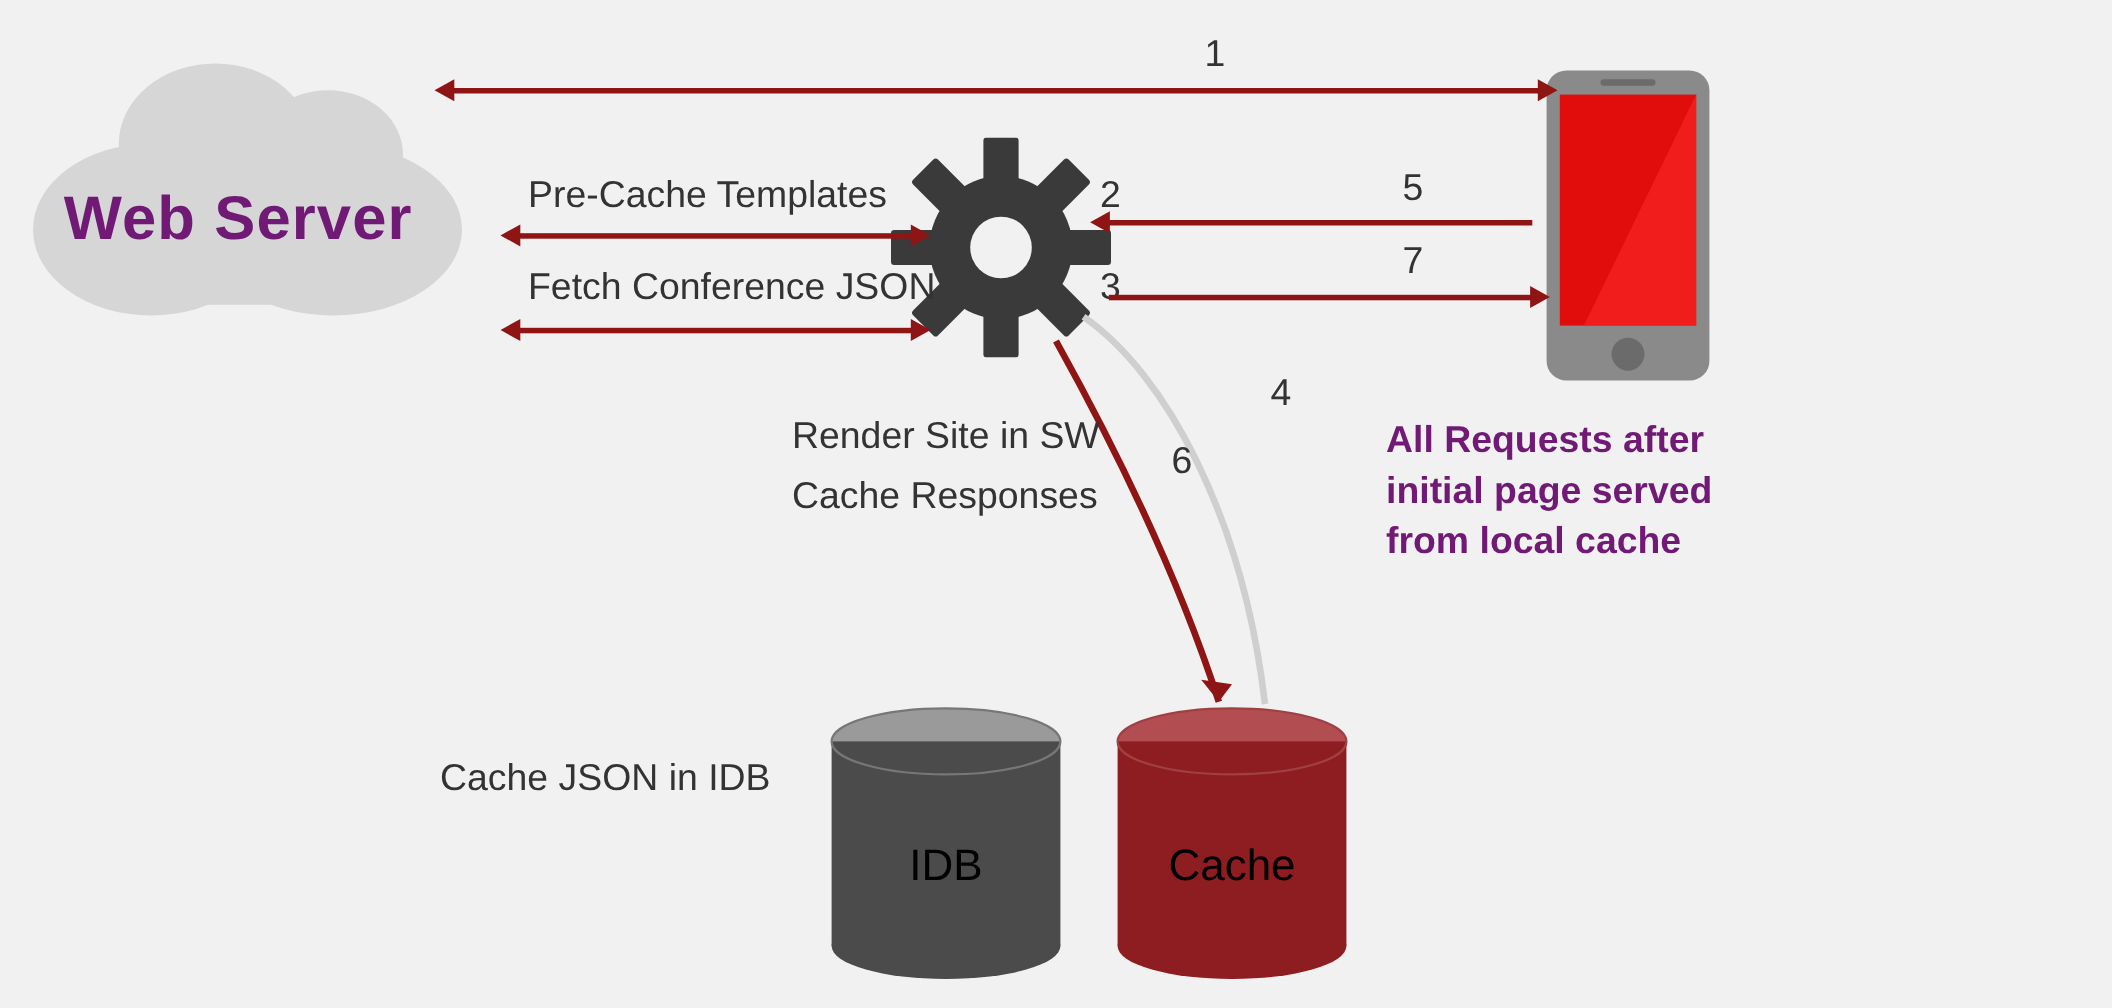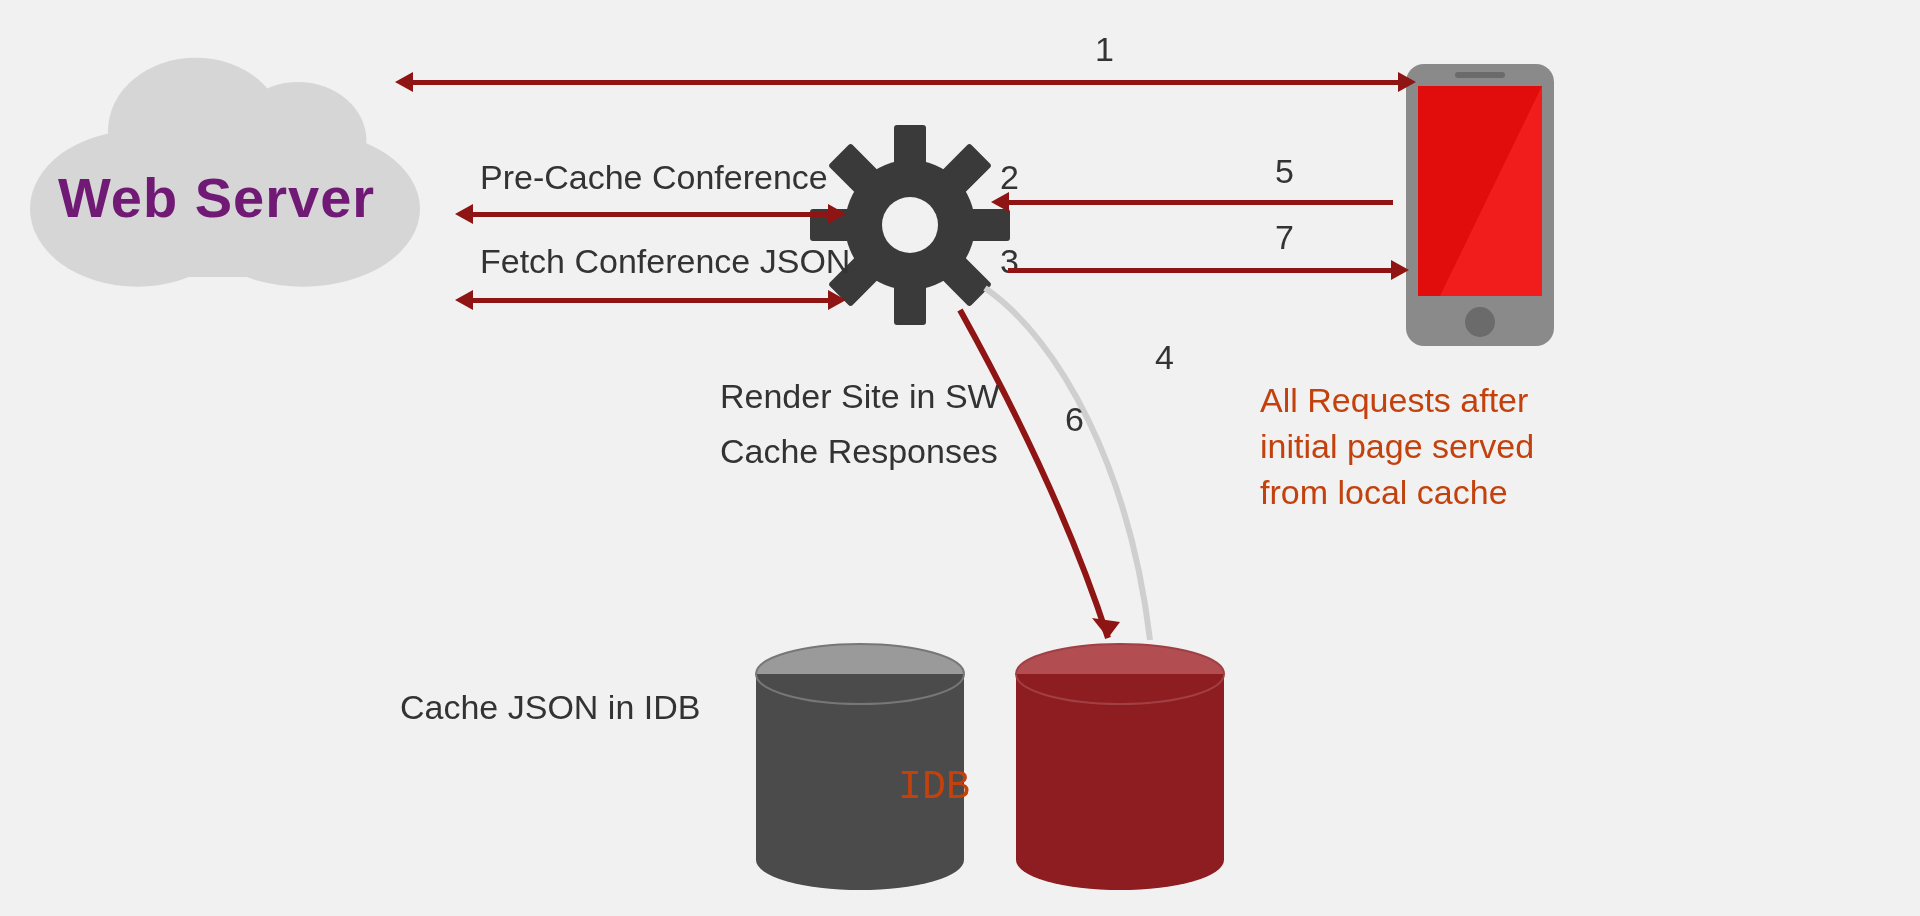--- a/index.html
+++ b/index.html
@@ -46,44 +46,43 @@
   }
   .phone svg{width:100%;height:100%;display:block;}
   
   .cylinder {
     width: 220px; height: 250px;
   }
   .cylinder svg{width:100%;height:100%;display:block;}
   .cyl-label {
     position:absolute;
     width:100%;
-    text-align:right;
+    text-align:center;
     top: 125px;
     font-size: 40px;
     font-weight: 500;
-    color: #c2410c;
-    font-family: Liberation Mono, monospace;
+    color: #000000;
   }
   
   .hline {
     position:absolute;
     height:0;
     border-top: 5px solid #8f1414;
   }
   .arrowhead {
     position:absolute;
     width:0;height:0;
     border-style:solid;
   }
   .ah-right { border-width: 10px 0 10px 18px; border-color: transparent transparent transparent #8f1414; }
   .ah-left  { border-width: 10px 18px 10px 0; border-color: transparent #8f1414 transparent transparent; }
   
   .lbl { position:absolute; font-size: 34px; color:#333; }
   .lbl.num { font-size:34px; }
-  .rightnote { position:absolute; left:1260px; top:378px; width:310px; font-size:34px; line-height:1.35; color:#c2410c;}
+  .rightnote { position:absolute; left:1260px; top:378px; width:310px; font-size:34px; line-height:1.35; color:#701a75;font-weight:bold;}
 </style>
 </head>
 <body>
 
 <div class="canvas">
 
   <div class="cloud">
     <svg viewBox="0 0 400 260">
       <g fill="#d6d6d6">
         <ellipse cx="110" cy="180" rx="110" ry="80"></ellipse>
@@ -140,31 +139,32 @@
     <div class="cyl-label">IDB</div>
   </div>
 
   <div class="abs cylinder" style="left:1010px; top:640px;">
     <svg viewBox="0 0 220 250">
       <ellipse cx="110" cy="34" rx="104" ry="30" fill="#b24d52"></ellipse>
       <rect x="6" y="34" width="208" height="186" fill="#8e1d21"></rect>
       <ellipse cx="110" cy="220" rx="104" ry="30" fill="#8e1d21"></ellipse>
       <ellipse cx="110" cy="34" rx="104" ry="30" fill="none" stroke="#a04044" stroke-width="2"></ellipse>
     </svg>
+    <div class="cyl-label">Cache</div>
   </div>
 
   <div class="hline" style="left:412px; top:80px; width:988px;"></div>
   <div class="arrowhead ah-left" style="left:395px; top:72px;"></div>
   <div class="arrowhead ah-right" style="left:1398px; top:72px;"></div>
   <div class="lbl num" style="left:1095px; top:30px;">1</div>
 
   <div class="hline" style="left:472px; top:212px; width:358px;"></div>
   <div class="arrowhead ah-left" style="left:455px; top:204px;"></div>
   <div class="arrowhead ah-right" style="left:828px; top:204px;"></div>
-  <div class="lbl" style="left:480px; top:158px;">Pre-Cache Conference</div>
+  <div class="lbl" style="left:480px; top:158px;">Pre-Cache Templates</div>
   <div class="lbl num" style="left:1000px; top:158px;">2</div>
 
   <div class="hline" style="left:472px; top:298px; width:358px;"></div>
   <div class="arrowhead ah-left" style="left:455px; top:290px;"></div>
   <div class="arrowhead ah-right" style="left:828px; top:290px;"></div>
   <div class="lbl" style="left:480px; top:242px;text-align:right;">Fetch Conference JSON</div>
   <div class="lbl num" style="left:1000px; top:242px;">3</div>
 
   <div class="hline" style="left:1008px; top:200px; width:385px;"></div>
   <div class="arrowhead ah-left" style="left:991px; top:192px;"></div>

